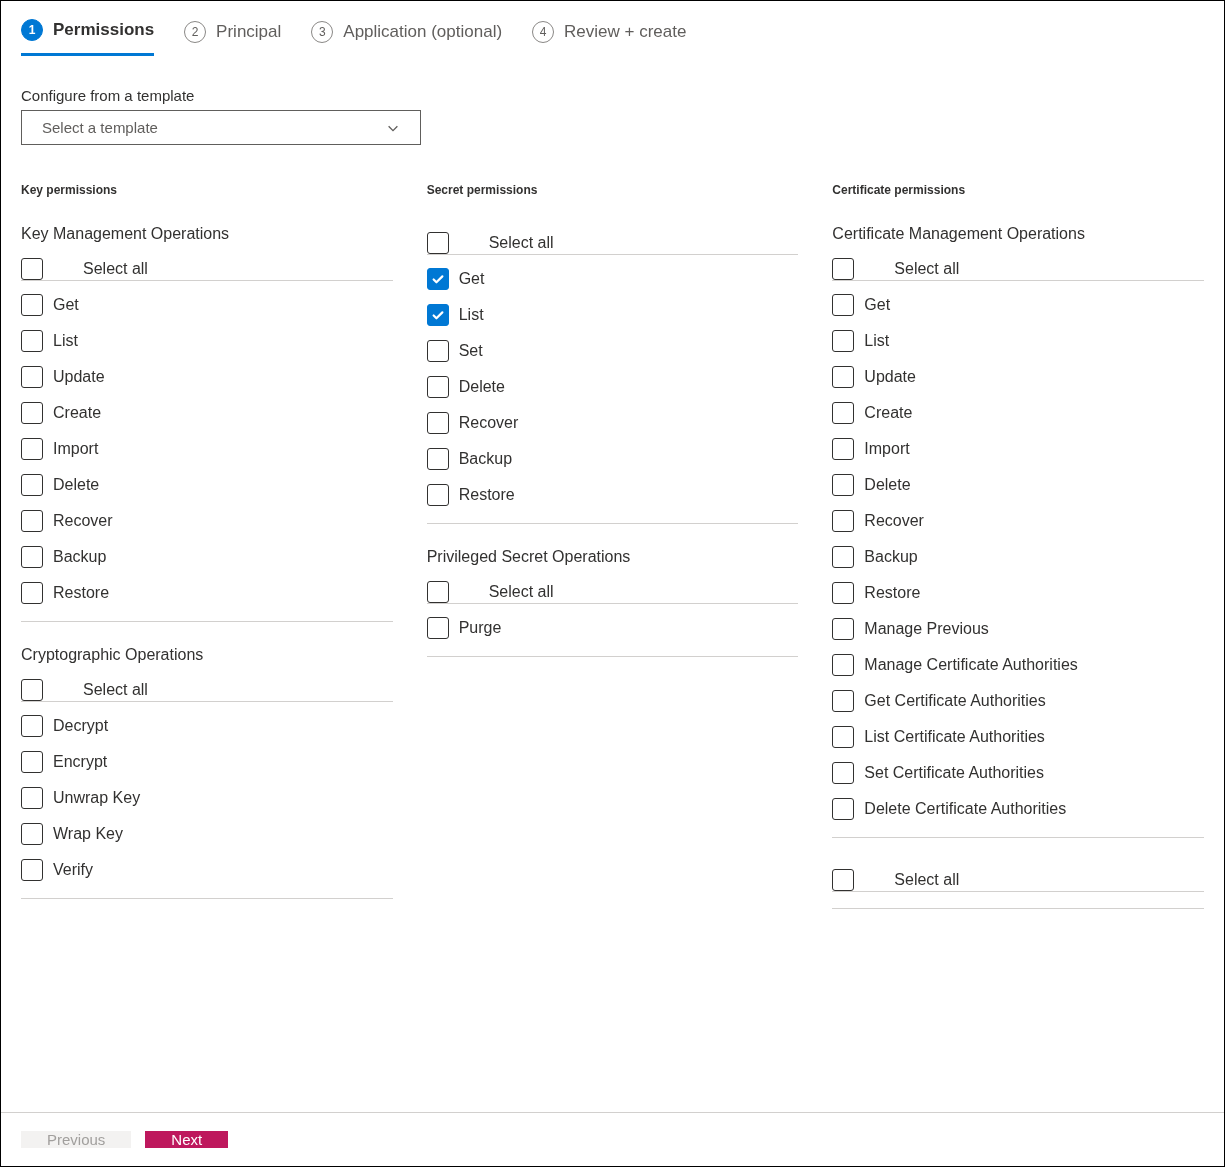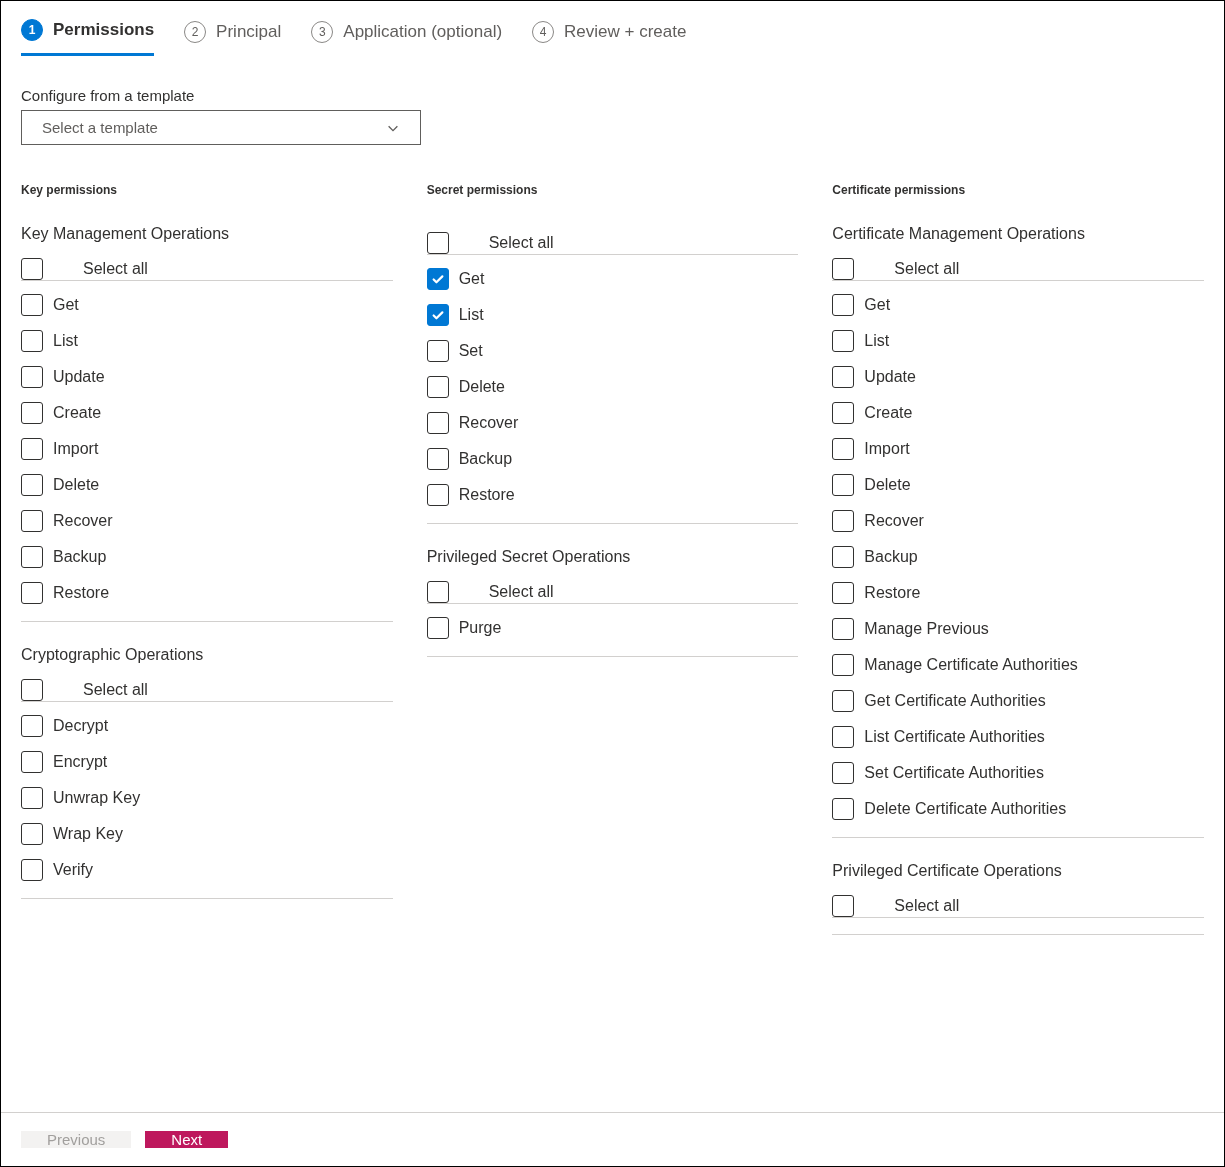--- a/index.html
+++ b/index.html
@@ -387,21 +387,20 @@
           </div>
           <div class="checkbox-row">
             <span class="cb"></span>
             <span class="cb-label">Set Certificate Authorities</span>
           </div>
           <div class="checkbox-row">
             <span class="cb"></span>
             <span class="cb-label">Delete Certificate Authorities</span>
           </div>
           <div class="group-bottom-divider"></div>
-          <div class="group-title">Privileged Certificate Operations</div>
           <div class="checkbox-row select-all">
             <span class="cb"></span>
             <span class="cb-label">Select all</span>
           </div>
           <div class="group-bottom-divider"></div>
         </div>
       </div>
   </div>
 
   <div class="footer">

